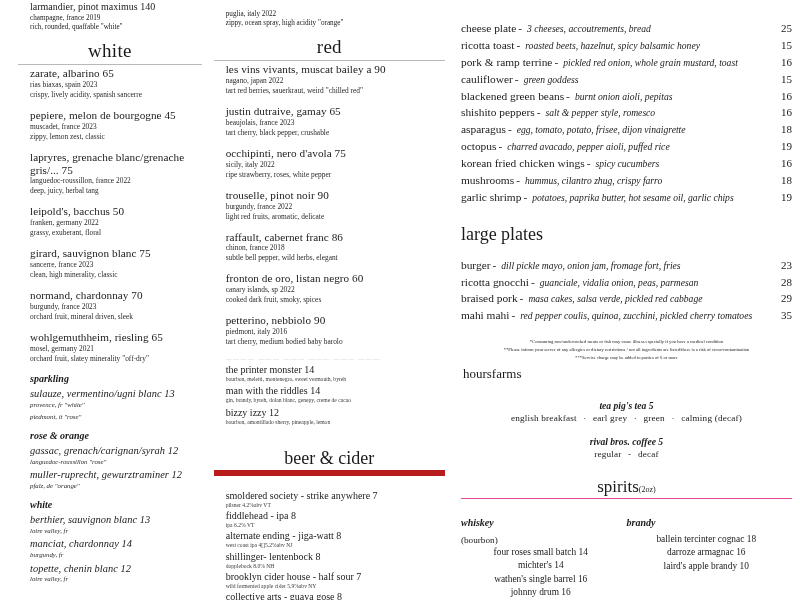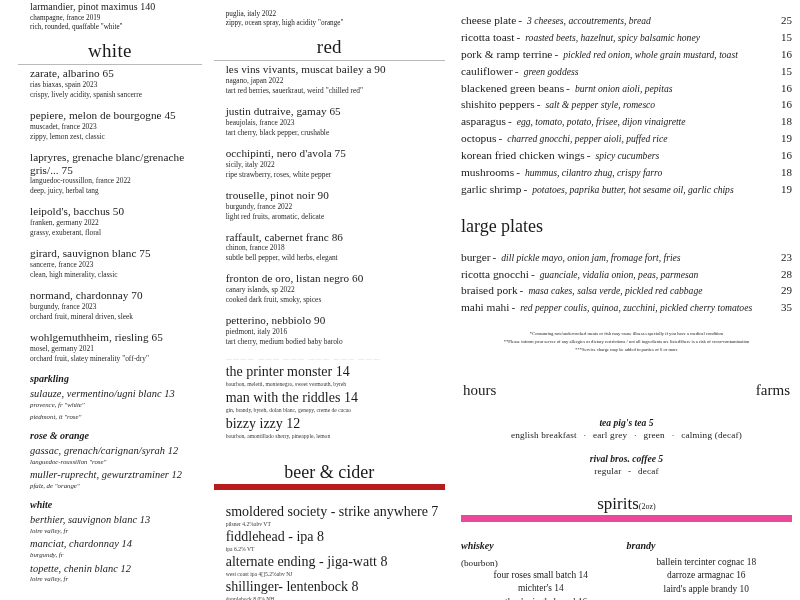--- a/index.html
+++ b/index.html
@@ -23,21 +23,21 @@
     flex-direction: row;
   }
 
   
   .col-left   { width: 197px; position: relative; }
   .col-mid    { width: 248px; position: relative; }
   .col-right  { width: 355px; position: relative; }
 
   .colpad-left { padding: 0 6px 0 18px; }
   .colpad-mid  { padding: 0 8px 0 6px; }
-  .colpad-right{ padding: 0 8px 0 8px; }
+  .colpad-right{ padding: 8px 8px 0 8px; }
 
   
   .section-head {
     text-align: center;
     font-size: 19px;
     font-weight: 400;
     letter-spacing: .3px;
     margin: 7px 0 2px 0;
     border-bottom: 1px solid #b9b9b9;
     padding-bottom: 2px;
@@ -75,21 +75,21 @@
     font-size: 7.4px;
     line-height: 1.35;
     color: #2a2a2a;
   }
   .wine.tight { margin-bottom: 3px; font-style: italic; }
   .wine.tight .name { font-size: 10.4px; }
   .wine.tight .meta { font-size: 6.8px; }
 
   
   .beer { margin: 0 0 1px 12px; }
-  .beer .name { font-size: 14px; line-height: 1.2; }
+  .beer .name { font-size: 10px; line-height: 1.2; }
   .beer .meta { font-size: 5.6px; line-height: 1.3; color: #3a3a3a; }
 
   
   .food-row {
     display: flex;
     align-items: baseline;
     font-size: 11.4px;
     line-height: 1.48;
   }
   .food-row .dish { white-space: nowrap; }
@@ -109,42 +109,41 @@
   
   .fineprint {
     text-align: center;
     font-size: 4.6px;
     line-height: 1.7;
     margin-top: 14px;
     color: #222;
   }
   .hours-row {
     display: flex;
-    justify-content: space-between;
-    font-size: 15px;
-    margin-top: 28px;
+    font-size: 13px;
+    margin-top: 4px;
     padding: 0 2px;
   }
 
   
   .center-block { text-align: center; margin-top: 18px; }
   .center-block .title {
     font-style: italic;
     font-weight: bold;
     font-size: 9.6px;
     margin-bottom: 2px;
   }
   .center-block .opts { font-size: 9.2px; letter-spacing: .2px; }
   .center-block .opts span { margin: 0 2px; }
 
   
   .spirits-head {
     text-align: center;
     font-size: 17px;
-    border-bottom: 7px solid #ec4899;
+    border-bottom: 1px solid #ec4899;
     padding-bottom: 1px;
     margin: 18px 0 8px 0;
   }
   .spirits-head .oz { font-size: 8px; }
   .spirits-cols { display: flex; }
   .spirits-col { width: 50%; padding-right: 6px; box-sizing: border-box; }
   .spirit-group-label {
     font-style: italic;
     font-weight: bold;
     font-size: 10px;
@@ -384,21 +383,21 @@
     </div>
     <div class="food-row">
       <span class="dish">asparagus</span>
       <span class="dash">-</span>
       <span class="desc">egg, tomato, potato, frisee, dijon vinaigrette</span>
       <span class="price">18</span>
     </div>
     <div class="food-row">
       <span class="dish">octopus</span>
       <span class="dash">-</span>
-      <span class="desc">charred gnocchi, pepper aioli, puffed rice</span>
+      <span class="desc">charred avacado, pepper aioli, puffed rice</span>
       <span class="price">19</span>
     </div>
     <div class="food-row">
       <span class="dish">korean fried chicken wings</span>
       <span class="dash">-</span>
       <span class="desc">spicy cucumbers</span>
       <span class="price">16</span>
     </div>
     <div class="food-row">
       <span class="dish">mushrooms</span>

